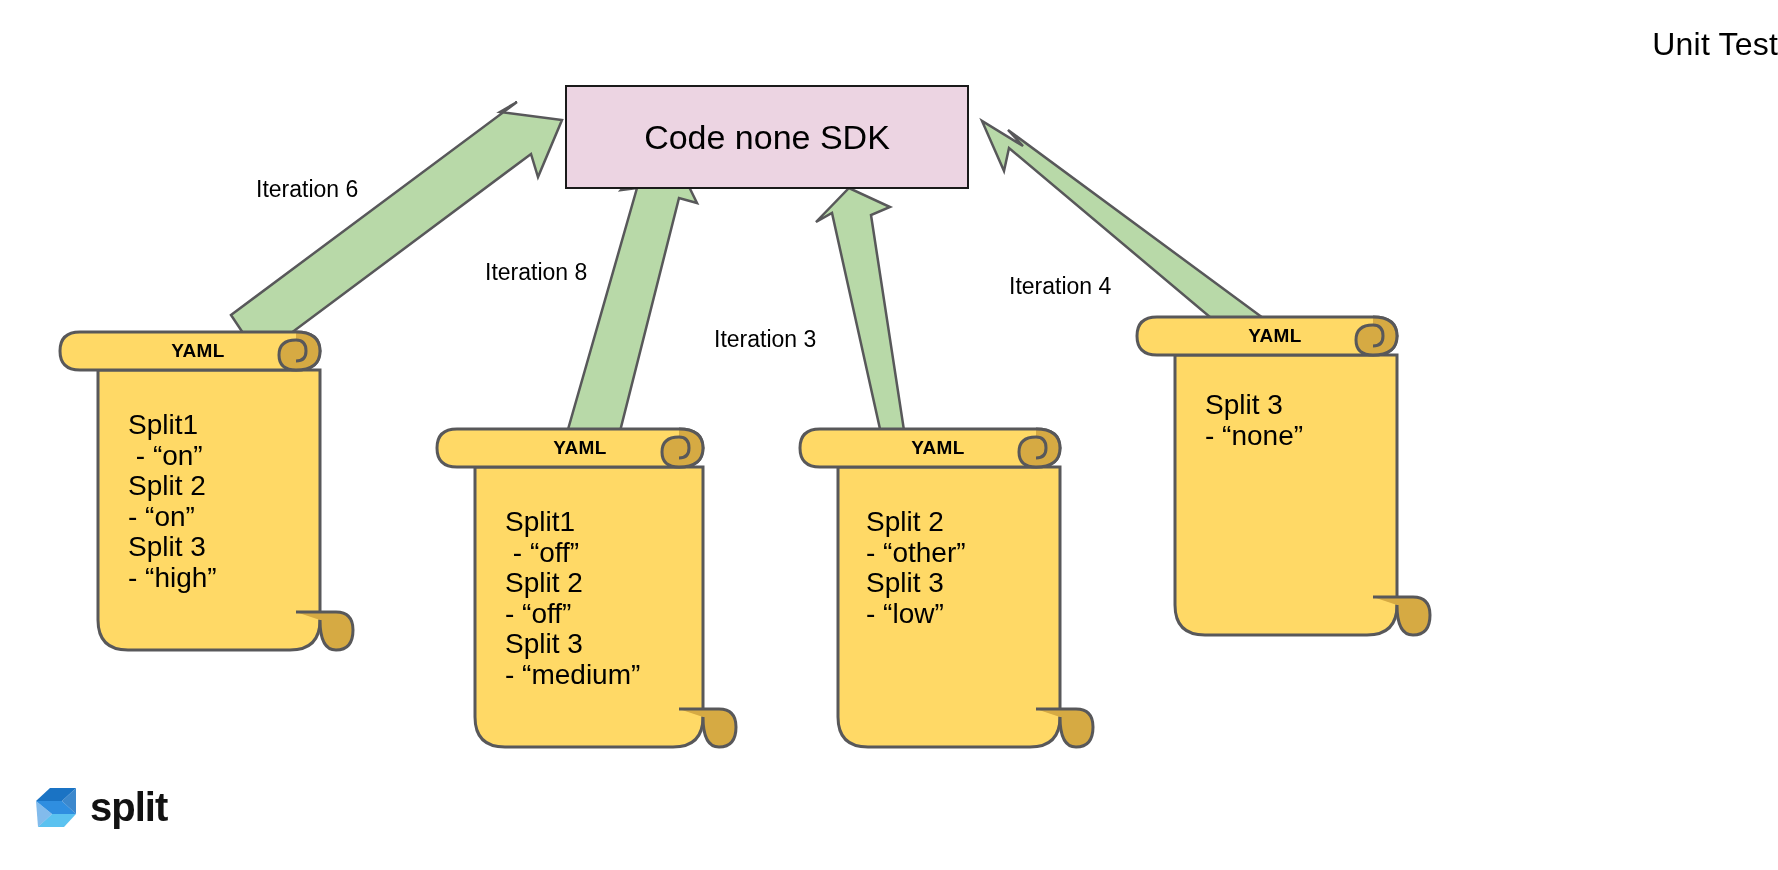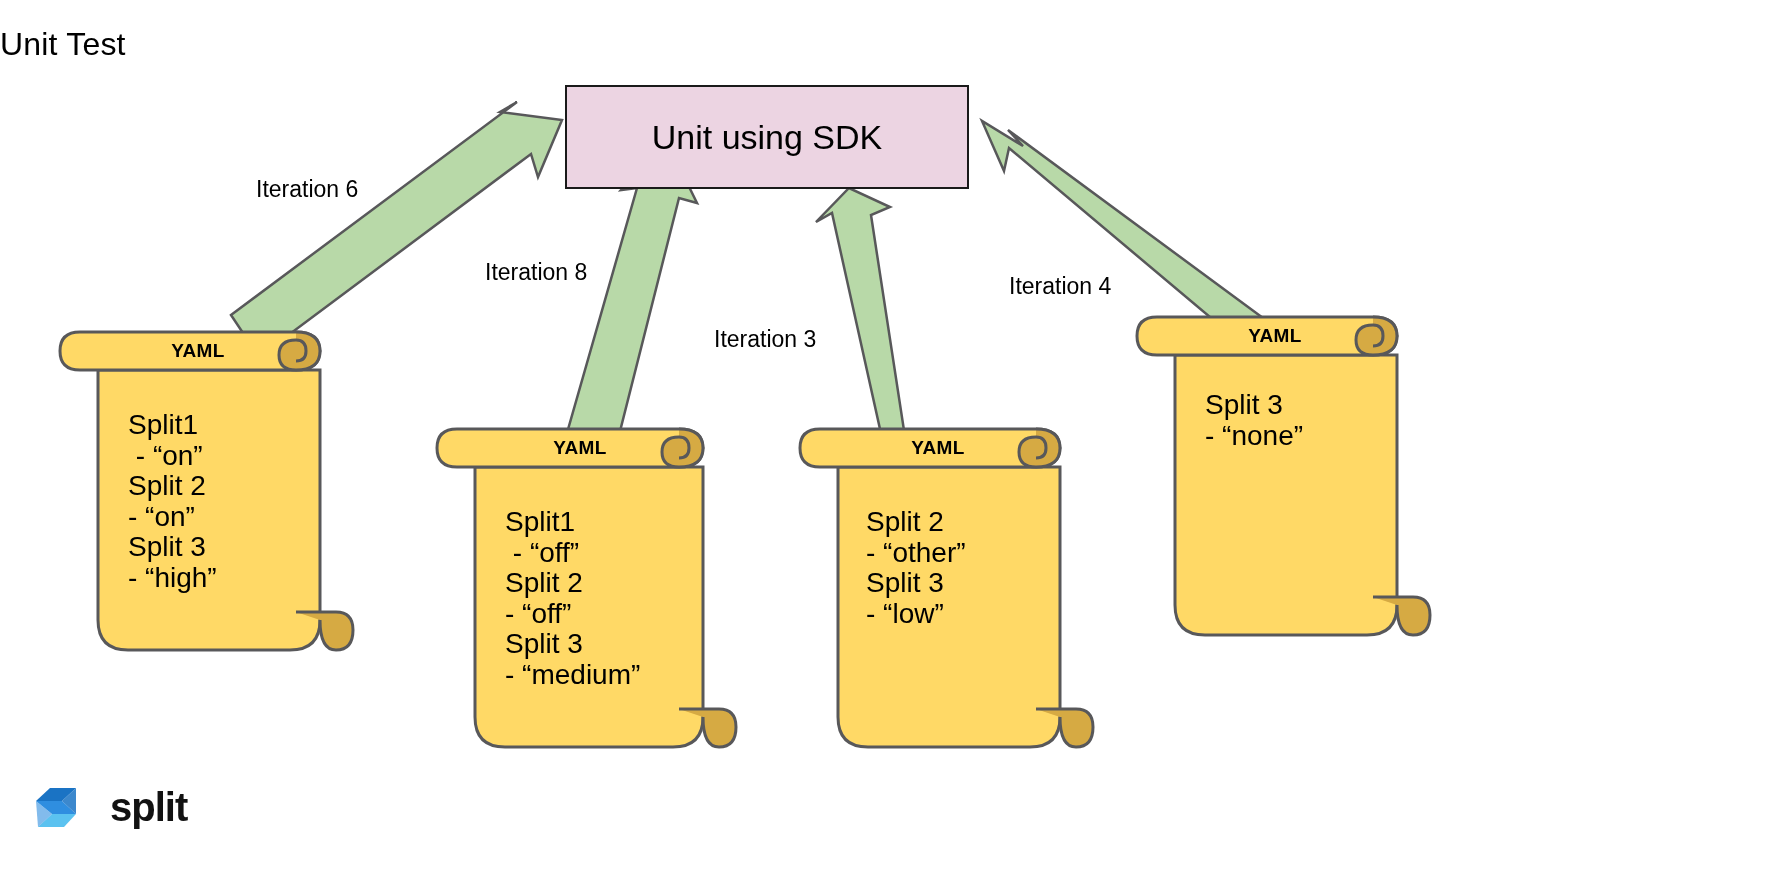--- a/index.html
+++ b/index.html
@@ -11,21 +11,21 @@
   }
   #stage{position:relative;width:1778px;height:870px;}
 
   
   #arrow-layer{position:absolute;left:0;top:0;width:1778px;height:870px;z-index:1;}
   .node{position:absolute;z-index:3;}
   .label{position:absolute;z-index:4;color:#000;white-space:nowrap;}
 
   
   #page-title{
-    left:0;top:24px;width:1778px;text-align:left;
+    left:0;top:24px;width:1778px;text-align:right;
     font-size:32px;line-height:40px;letter-spacing:.2px;
   }
 
   
   #sdk-box{
     left:565px;top:85px;width:404px;height:104px;
     background:#ecd4e2;border:2px solid #1a1a1a;
     display:flex;align-items:center;justify-content:center;
     box-sizing:border-box;
   }
@@ -41,21 +41,21 @@
     position:absolute;font-size:19px;font-weight:bold;color:#000;
     text-align:center;letter-spacing:.3px;
   }
   .scroll-body{
     position:absolute;color:#000;font-size:28px;line-height:30.5px;
     white-space:pre;
   }
 
   
   #split-logo{position:absolute;left:30px;top:780px;z-index:5;
-              display:flex;align-items:center;gap:28px;}
+              display:flex;align-items:center;gap:8px;}
   #split-logo .wordmark{
     font-size:40px;font-weight:bold;color:#121212;letter-spacing:-1px;
     line-height:40px;position:relative;top:1px;
   }
 </style>
 </head>
 <body>
 
 <div id="stage">
 
@@ -66,21 +66,21 @@
     <polygon points="231,315 517,102 500,112 562,120 538,177 531,154 259,357" fill="#b8d9a8" stroke="#58585a" stroke-width="2.5" stroke-linejoin="miter"></polygon>
 
     <polygon points="600,452 565,440 637,188 621,190 666,140 697,203 679,198 615,451" fill="#b8d9a8" stroke="#58585a" stroke-width="2.5" stroke-linejoin="miter"></polygon>
 
     <polygon points="920,440 884,447 832,213 816,222 849,188 890,207 871,215 905,437" fill="#b8d9a8" stroke="#58585a" stroke-width="2.5" stroke-linejoin="miter"></polygon>
 
     <polygon points="1263,318 1008,130 1023,146 982,121 1004,171 1009,148 1242,344" fill="#b8d9a8" stroke="#58585a" stroke-width="2.5" stroke-linejoin="miter"></polygon>
   </svg>
 
   <div class="node" id="sdk-box">
-    <span class="sdk-text">Unit using SDK</span>
+    <span class="sdk-text">Code none SDK</span>
   </div>
 
   <div class="label iter-label" style="left:256px;top:175px;">Iteration 6</div>
   <div class="label iter-label" style="left:485px;top:258px;">Iteration 8</div>
   <div class="label iter-label" style="left:714px;top:325px;">Iteration 3</div>
   <div class="label iter-label" style="left:1009px;top:272px;">Iteration 4</div>
 
   <div class="scroll" style="left:58px;top:330px;">
     <svg width="300" height="330" viewBox="0 0 300 330">
 

